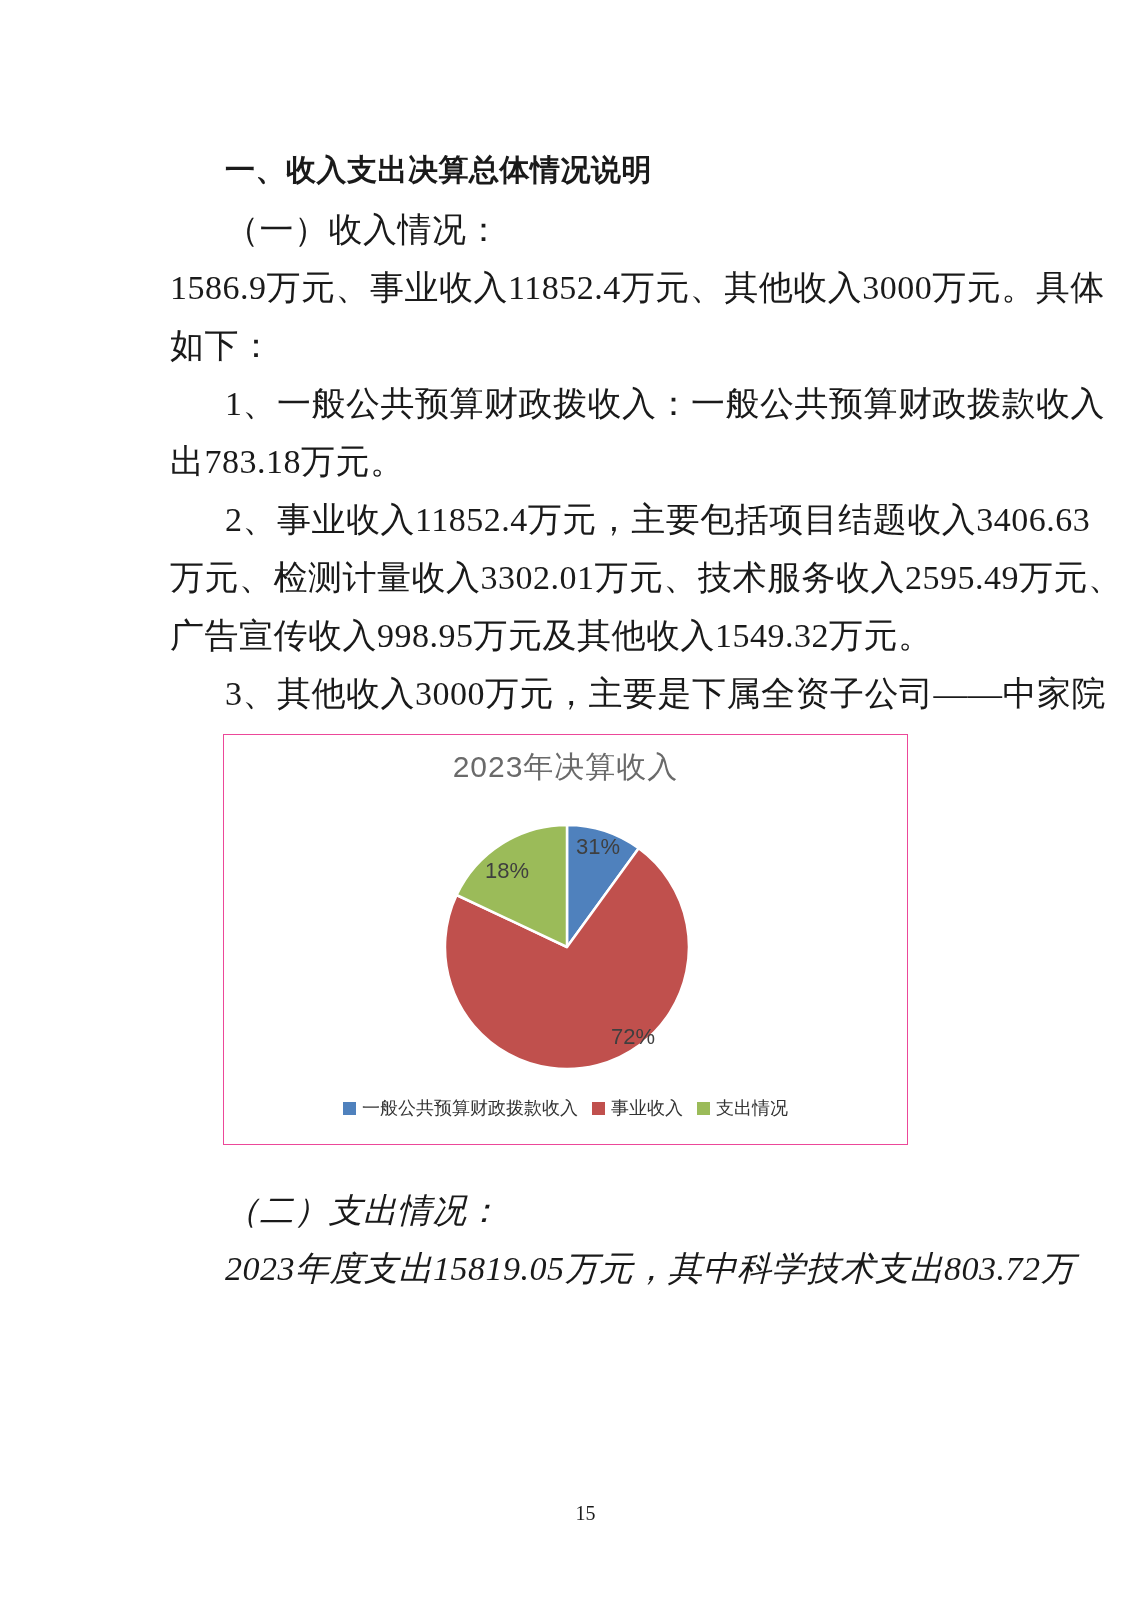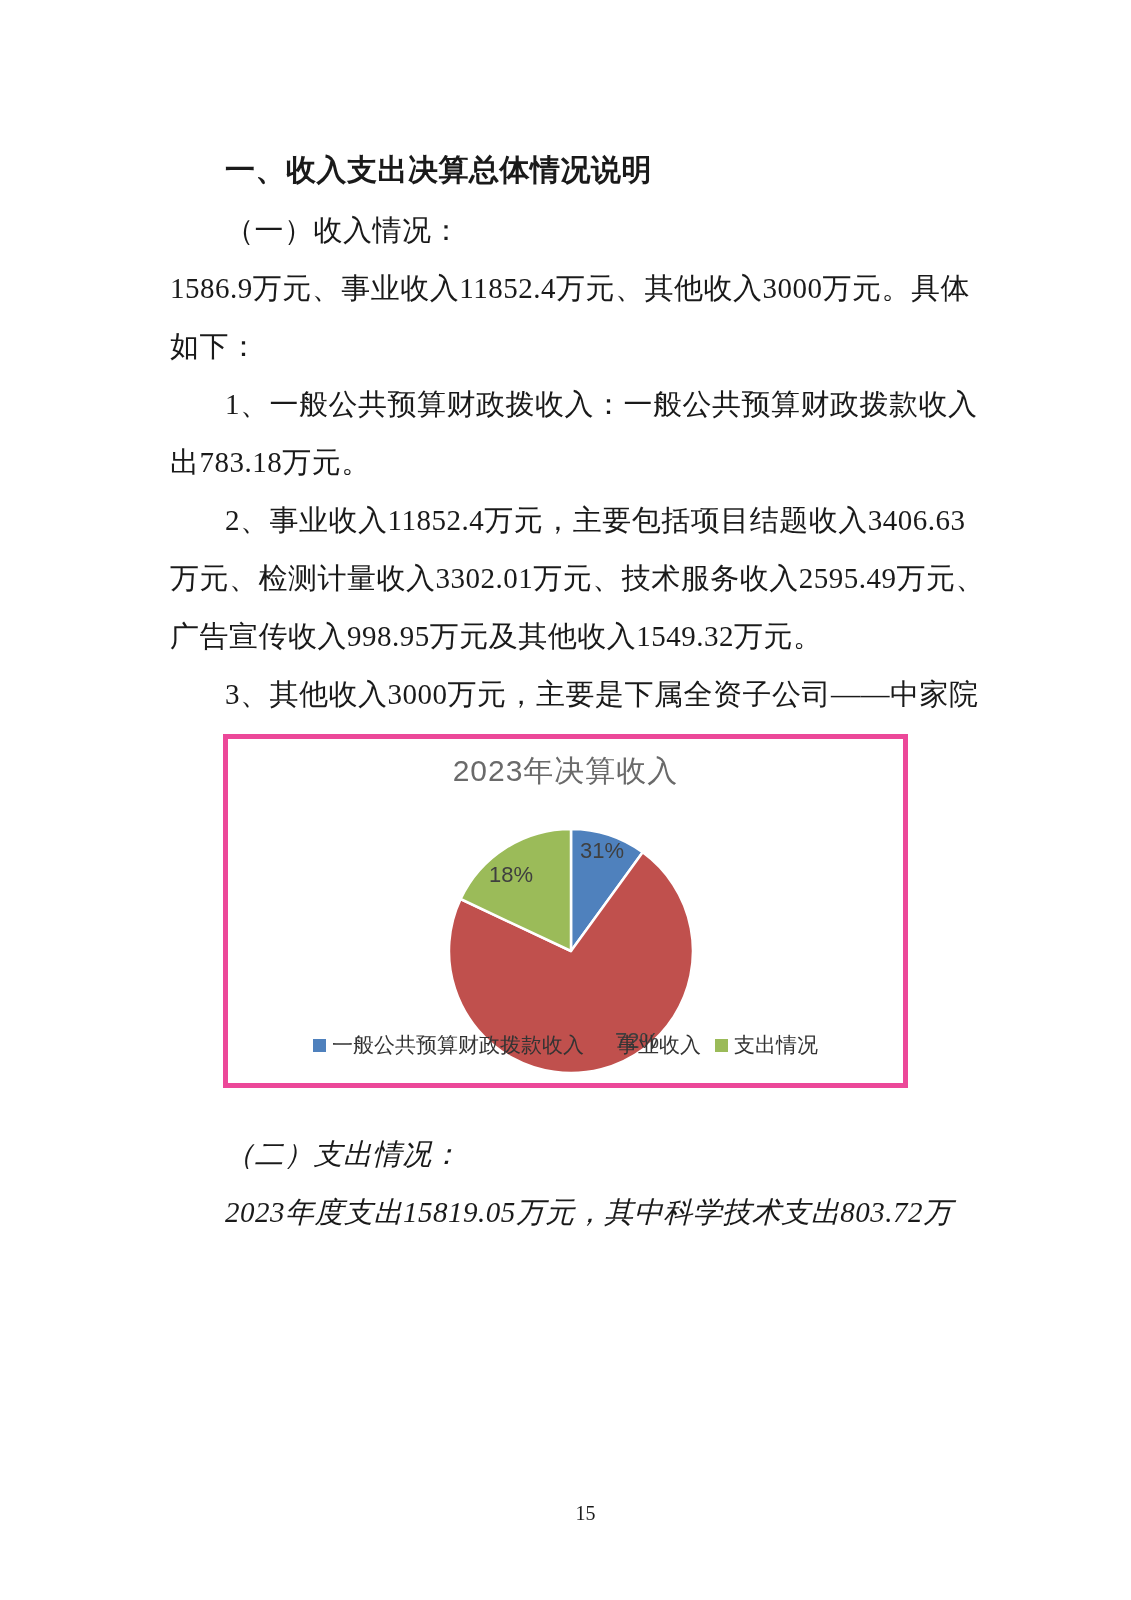--- a/index.html
+++ b/index.html
@@ -22,34 +22,34 @@
   .doc-heading {
     font-family: Liberation Mono, monospace;
     font-weight: bold;
     font-size: 30px;
     line-height: 58px;
     padding-left: 55px;
     white-space: nowrap;
     letter-spacing: 0.5px;
   }
   .body-line {
-    font-size: 29px;
+    font-size: 34px;
     line-height: 58px;
     white-space: nowrap;
     letter-spacing: 0.5px;
   }
   .body-line.indent { padding-left: 55px; }
   .chart-frame {
     position: relative;
     margin-left: 53px;
     margin-top: 11px;
     width: 685px;
-    height: 354px;
+    height: 411px;
     background: #ffffff;
-    border: 5px solid #ec4899;
+    border: 1px solid #ec4899;
     font-family: "Liberation Sans", "DejaVu Sans", sans-serif;
   }
   .chart-title {
     position: absolute;
     top: 12px;
     left: 0;
     width: 100%;
     text-align: center;
     font-size: 30px;
     color: #6a6a6a;
@@ -73,21 +73,21 @@
     justify-content: center;
     align-items: center;
     gap: 14px;
   }
   .legend-item { display: flex; align-items: center; gap: 6px; }
   .legend-swatch { width: 13px; height: 13px; display: inline-block; }
   .swatch-blue  { background: #4F81BD; }
   .swatch-red   { background: #C0504D; }
   .swatch-green { background: #9BBB59; }
   .legend-label {
-    font-size: 21px;
+    font-size: 18px;
     color: #333333;
     white-space: nowrap;
   }
   .footer-section { margin-top: 37px; font-style: italic; }
   .page-number {
     position: absolute;
     top: 1502px;
     left: 0;
     width: 100%;
     text-align: center;

